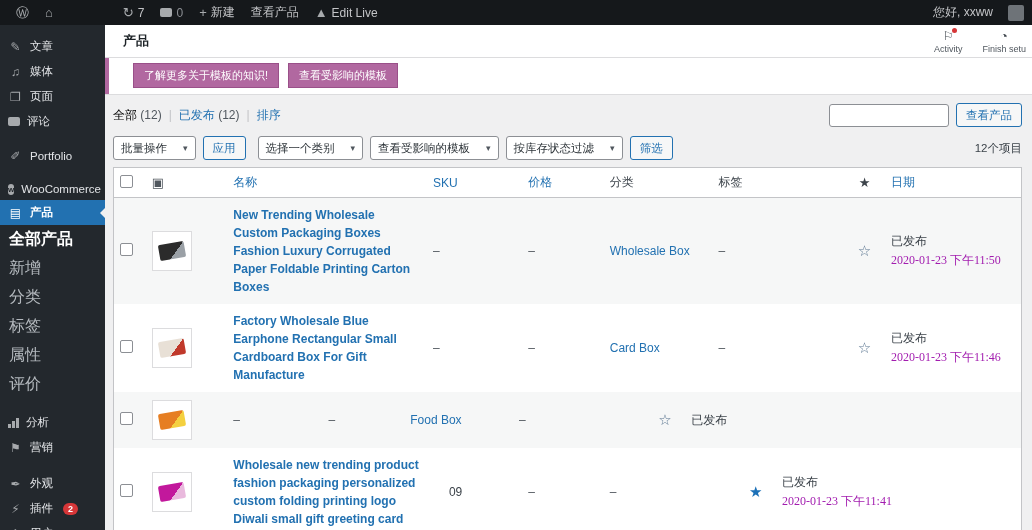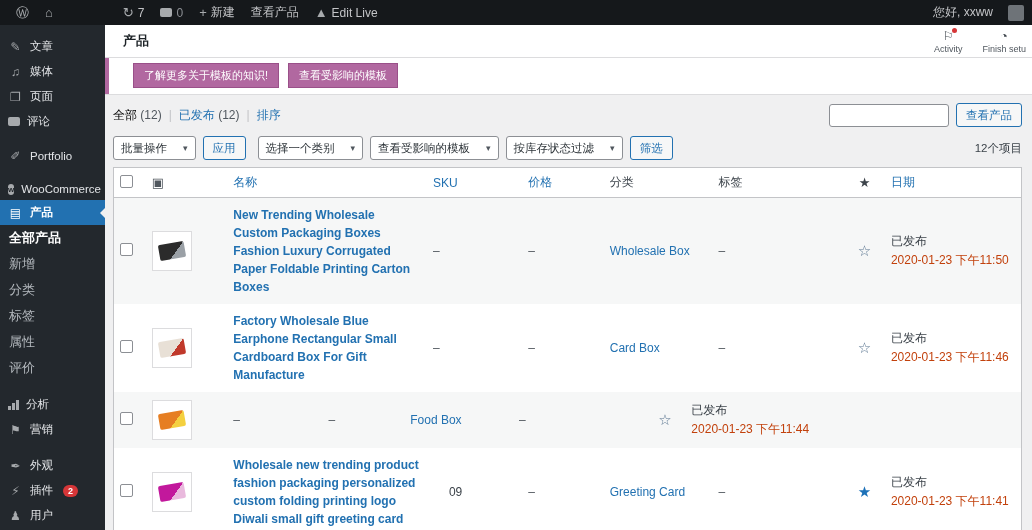--- a/index.html
+++ b/index.html
@@ -21,21 +21,21 @@
   
   .body-row { flex:1; display:flex; min-height:0; }
 
   
   .sidebar { flex:0 0 105px; width:105px; background:#23282d; padding-top:9px; color:#e2e4e7; overflow:hidden; }
   .sb-item { display:flex; align-items:center; gap:7px; padding:5px 8px; font-size:11.5px; color:#e2e4e7; cursor:pointer; position:relative; white-space:nowrap; }
   .sb-item .glyph { flex:0 0 15px; text-align:center; color:#a7aaad; font-size:12px; line-height:1; }
   .sb-item.active { background:#2271b1; color:#fff; font-weight:bold; }
   .sb-item.active .glyph { color:#fff; }
   .sb-item.active::after { content:""; position:absolute; right:0; top:50%; margin-top:-5px; border:5px solid transparent; border-right-color:#f0f0f1; }
-  .sb-sub { padding:4px 8px 4px 9px; font-size:13px; color:#b4b9be; cursor:pointer; white-space:nowrap; }
+  .sb-sub { padding:4px 8px 4px 9px; font-size:16px; color:#b4b9be; cursor:pointer; white-space:nowrap; }
   .sb-sub.current { color:#fff; font-weight:bold; }
   .sb-gap { height:11px; }
   .sb-badge { border-radius:9px; padding:1px 5px; font-size:9px; color:#fff; font-weight:bold; margin-left:3px; }
   .woo-icon { width:16px; height:11px; background:#a7aaad; border-radius:5px; color:#23282d; font-size:8px; font-weight:bold; display:inline-flex; align-items:center; justify-content:center; }
   .bars-icon { display:inline-flex; align-items:flex-end; gap:1px; height:11px; }
   .bars-icon b { width:3px; background:#a7aaad; display:block; }
 
   
   .main { flex:1; display:flex; flex-direction:column; min-width:0; background:#f0f0f1; }
   .page-header { flex:0 0 33px; background:#fff; border-bottom:1px solid #dcdcde; display:flex; align-items:center; padding:0 4px 0 18px; }
@@ -86,21 +86,21 @@
   .img-col-icon { font-size:13px; color:#50575e; }
   .star-hdr { color:#3c434a; font-size:13px; }
   .thumb { width:40px; height:40px; border:1px solid #dcdcde; background:#fff; display:flex; align-items:center; justify-content:center; cursor:pointer; }
   .thumb i { width:26px; height:16px; border-radius:2px; transform:rotate(-10deg); display:block; }
   .name-link { color:#2271b1; font-weight:bold; line-height:1.5; cursor:pointer; display:block; }
   .dash { color:#50575e; }
   .sku-val { color:#3c434a;margin-left:16px; }
   .star-o { color:#5b7691; font-size:15px; cursor:pointer; line-height:1; }
   .star-f { color:#1d71b8; font-size:15px; cursor:pointer; line-height:1; }
   .status-line { color:#3c434a; line-height:1.55; }
-  .date-line { color:#c2410c; line-height:1.55; }
+  .date-line { color:#a21caf; line-height:1.55;font-family:Liberation Serif, serif; }
 </style>
 </head>
 <body>
 
 <div class="app">
 
   <div class="admin-bar">
     <span class="ab-item">
         <span class="ab-glyph">Ⓦ</span>
       </span>
@@ -323,36 +323,34 @@
                     <i style="background: linear-gradient(135deg, rgb(230, 126, 34) 62%, rgb(244, 208, 63) 62%);"></i>
                   </span>
                 </div>
                 <div class="c-sku"><span class="dash">–</span></div>
                 <div class="c-price"><span class="dash">–</span></div>
                 <div class="c-cat"><span class="blue-link">Food Box</span></div>
                 <div class="c-tags"><span class="dash">–</span></div>
                 <div class="c-star"><span class="star-o">☆</span></div>
                 <div class="c-date">
                   <div class="status-line">已发布</div>
-                  <div class="date-line">2020-01-23 下午11:44</div>
                 </div>
               </div>
               <div class="t-row">
                 <div class="c-cb"><span class="cb"></span></div>
                 <div class="c-thumb">
                   <span class="thumb">
                     <i style="background: linear-gradient(135deg, rgb(194, 24, 156) 62%, rgb(233, 185, 221) 62%);"></i>
                   </span>
                 </div>
                 <div class="c-name">
                   <span class="name-link">Wholesale new trending product fashion packaging personalized custom folding printing logo Diwali small gift greeting card</span>
                 </div>
                 <div class="c-sku"><span class="sku-val">09</span></div>
                 <div class="c-price"><span class="dash">–</span></div>
-                <div class="c-cat"><span class="blue-link">Greeting Card</span></div>
                 <div class="c-tags"><span class="dash">–</span></div>
                 <div class="c-star"><span class="star-f">★</span></div>
                 <div class="c-date">
                   <div class="status-line">已发布</div>
                   <div class="date-line">2020-01-23 下午11:41</div>
                 </div>
               </div>
             </div>
         </div>
 

